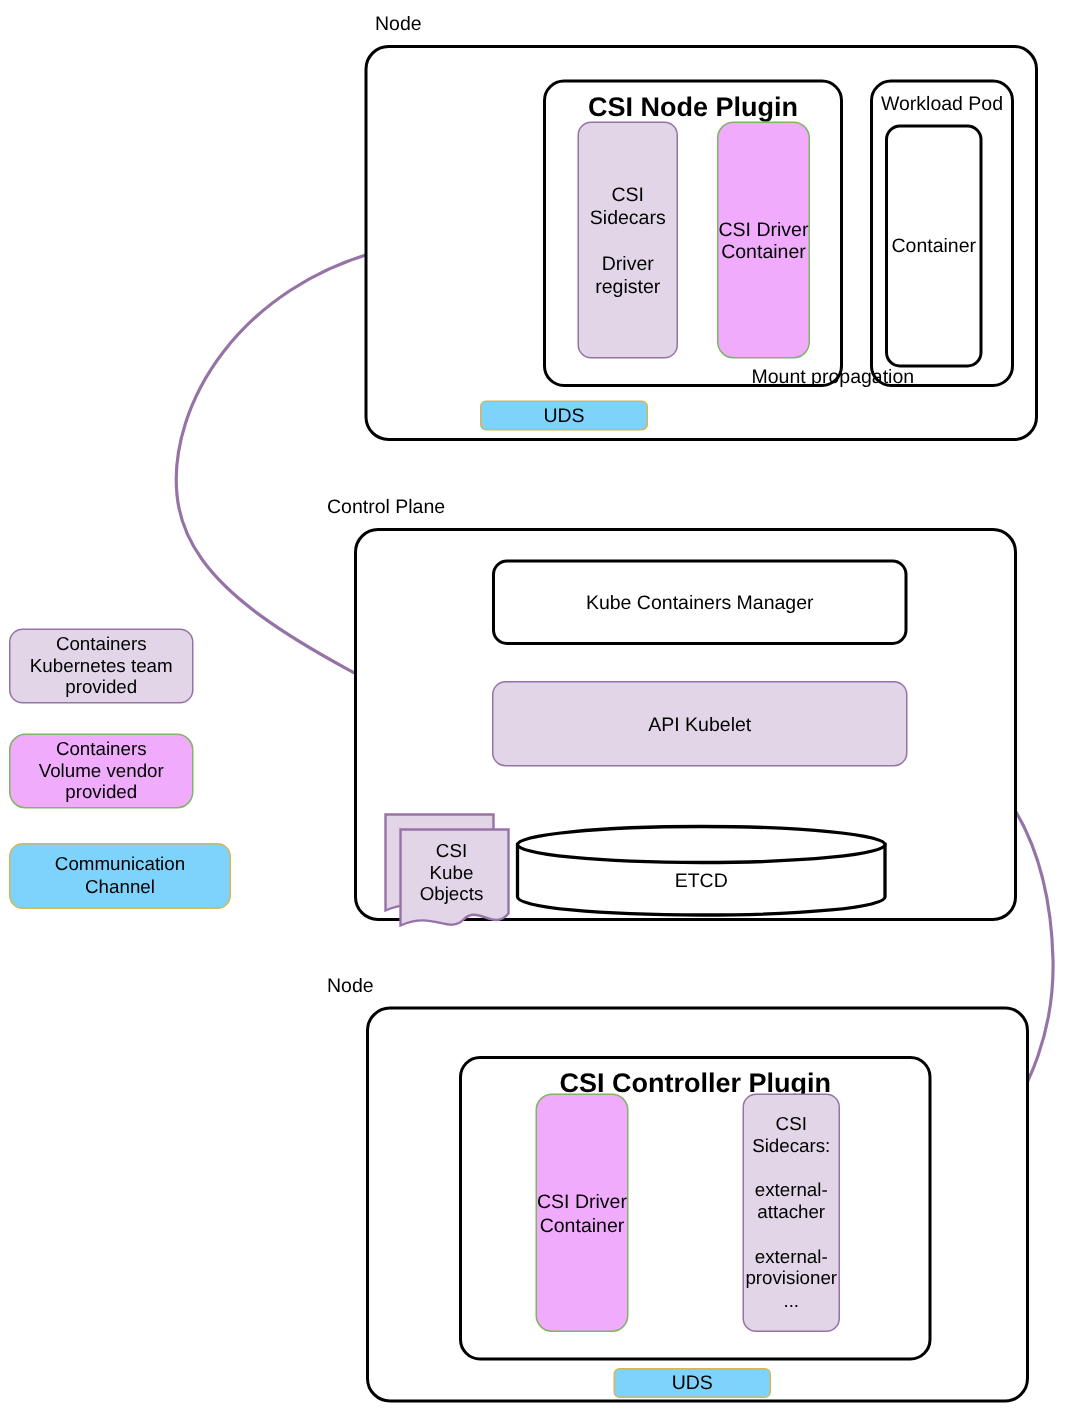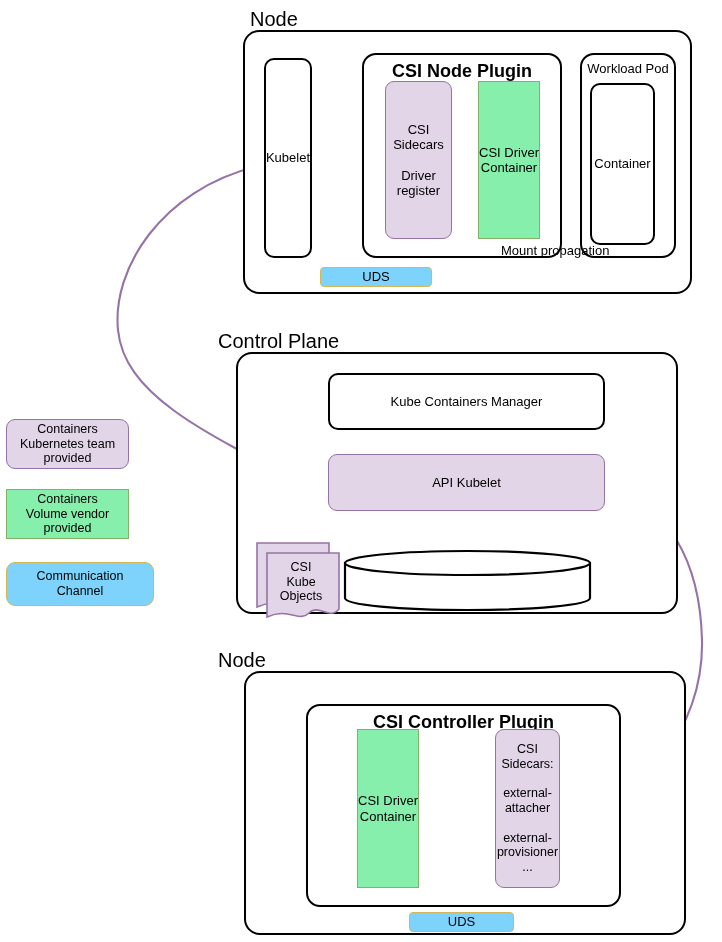--- a/index.html
+++ b/index.html
@@ -8,24 +8,24 @@
   #canvas{position:absolute;left:0;top:0;width:722px;height:942px;}
   .svgwrap{position:absolute;left:0;top:0;width:722px;height:942px;pointer-events:none;}
   .node{position:absolute;box-sizing:border-box;display:flex;align-items:center;
         justify-content:center;text-align:center;line-height:1.18;}
   .lbl{position:absolute;white-space:pre;}
   
   .frame{border:2.2px solid #000;border-radius:16px;background:#fff;}
   .innerframe{border:2.2px solid #000;border-radius:14px;background:#fff;}
   .plainbox{border:2.2px solid #000;border-radius:10px;background:#fff;}
   .purple{background:#e1d5e7;border:1.6px solid #9673a6;border-radius:9px;}
-  .green{background:#86efac;border:1.6px solid #82b366;border-radius:0;}
+  .green{background:#f0abfc;border:1.6px solid #82b366;border-radius:11px;}
   .yellow{background:#7dd3fc;border:1.6px solid #d6b656;border-radius:4px;}
   .outlbl{font-size:14.5px;}
-  .sectiontitle{position:absolute;font-size:20px;white-space:nowrap;}
+  .sectiontitle{position:absolute;font-size:13px;white-space:nowrap;}
   .boxtext{font-size:13px;}
   .smalltext{font-size:12.5px;}
   .hdr{position:absolute;left:0;right:0;top:6px;text-align:center;
        font-weight:bold;font-size:18px;}
   .multi{white-space:pre-line;}
 </style>
 </head>
 <body>
 
 <div id="canvas">
@@ -67,23 +67,20 @@
 
     <path d="M258,166 C160,190 112,270 118,330 C124,392 196,430 310,486" fill="none" stroke="#9673a6" stroke-width="2.1" marker-end="url(#ap)"></path>
 
     <path d="M563,812 C640,806 704,730 702,640 C700,556 664,508 620,490" fill="none" stroke="#9673a6" stroke-width="2.1" marker-end="url(#ap)"></path>
   </svg>
 
   <div class="sectiontitle outlbl" style="left:250px;top:8px;">Node</div>
 
   <div class="node frame" style="left:243px;top:30px;width:449px;height:264px;"></div>
 
-  <div class="node plainbox boxtext" style="left:264px;top:58px;width:48px;height:200px;">
-    <span class="multi">Kubelet</span>
-  </div>
 
   <div class="node innerframe" style="left:362px;top:53px;width:200px;height:205px;">
     <div class="hdr">CSI Node Plugin</div>
   </div>
 
   <div class="node purple boxtext" style="left:385px;top:81px;width:67px;height:158px;">
     <span class="multi">CSI
 Sidecars
 
 Driver
@@ -129,20 +126,24 @@
        font-size:12.5px;pointer-events:none;">
     <span class="multi">CSI
 Kube
 Objects</span>
   </div>
 
   <svg style="position:absolute;left:343px;top:549px;width:249px;height:63px;" viewBox="0 0 249 63">
     <path d="M2,14 V49 C2,56 57,61 124.5,61 C192,61 247,56 247,49 V14 Z" fill="#fff" stroke="#000" stroke-width="2.2"></path>
     <ellipse cx="124.5" cy="14" rx="122.5" ry="12" fill="#fff" stroke="#000" stroke-width="2.2"></ellipse>
   </svg>
+  <div class="node boxtext" style="left:343px;top:570px;width:249px;height:34px;
+       pointer-events:none;">
+    <span>ETCD</span>
+  </div>
 
   <div class="sectiontitle outlbl" style="left:218px;top:649px;">Node</div>
 
   <div class="node frame" style="left:244px;top:671px;width:442px;height:264px;"></div>
 
   <div class="node innerframe" style="left:306px;top:704px;width:315px;height:203px;">
     <div class="hdr">CSI Controller Plugin</div>
   </div>
 
   <div class="node green boxtext" style="left:357px;top:729px;width:62px;height:159px;">

